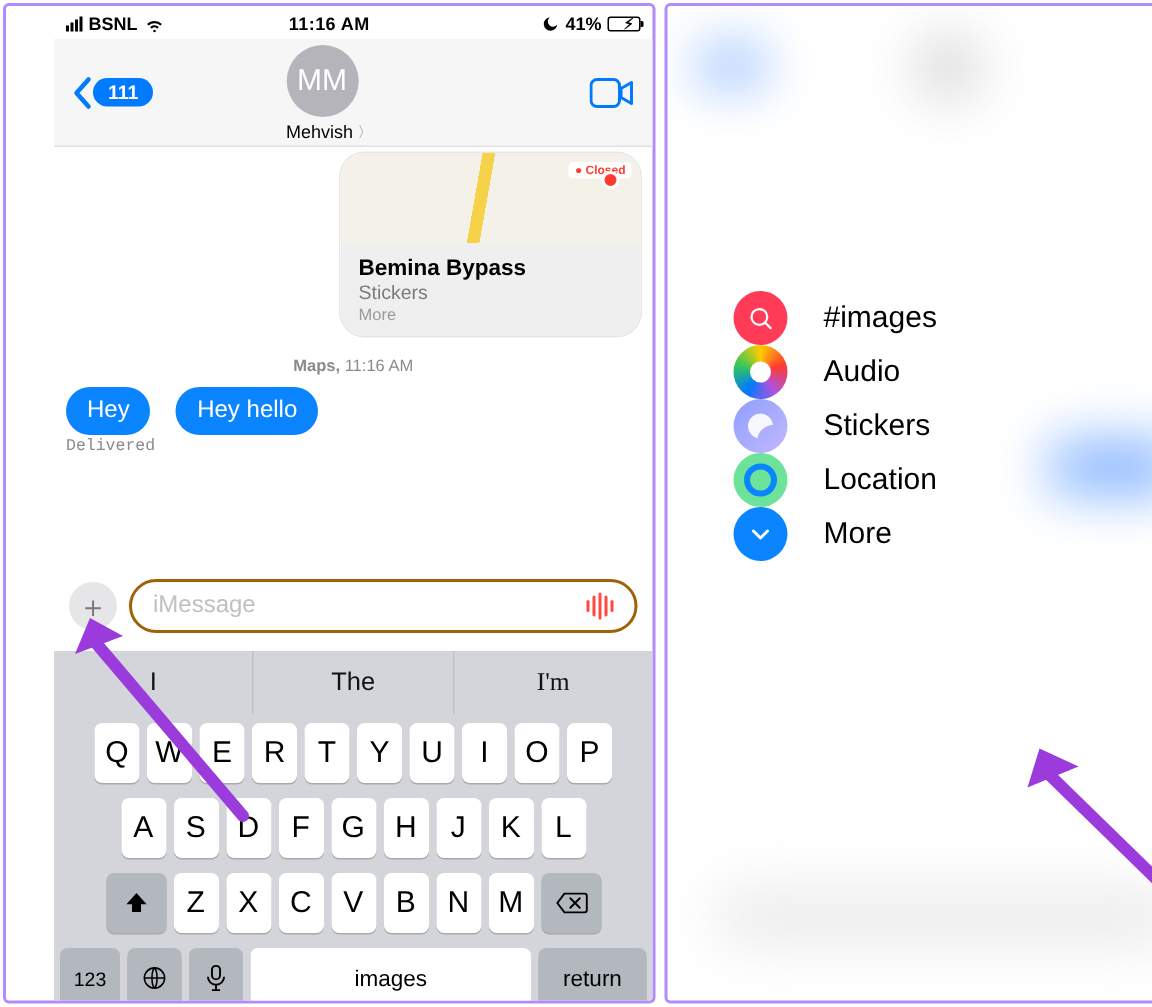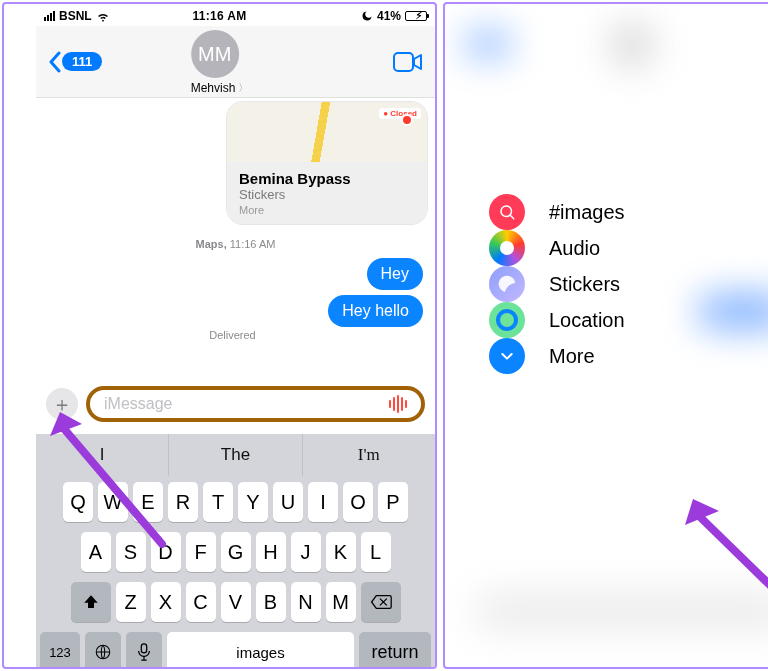--- a/index.html
+++ b/index.html
@@ -45,44 +45,44 @@
 .map-pin { position:absolute; right:14px; top:12px; width:12px;height:12px; background:#ff3b30;border-radius:50%; border:2px solid #fff;}
 .map-closed { position:absolute; right:6px; top:6px; background:#fff; color:#ff3b30; font-size:8px; font-weight:600; padding:1px 4px; border-radius:3px;}
 .loc-body { background:#efefef; padding:8px 12px;}
 .loc-title { font-weight:600; font-size:15px; color:#000;}
 .loc-sub { font-size:13px; color:#7a7a7a;}
 .loc-app { font-size:11px; color:#9a9a9a; margin-top:2px;}
 .apple-logo { font-size:10px; font-family: -apple-system; }
 
 .time-divider { text-align:center; font-size:11px; color:#8a8a8e; margin:14px 0 8px;}
 .time-divider .day { font-weight:600;}
-.msgs { display:flex; flex-direction:column; align-items:flex-end; gap:5px; padding-right:4px;}
+.msgs { display:flex; flex-direction:row; align-items:flex-end; gap:17px; padding-right:4px;}
 .msg { background:#0b84ff; color:#fff; font-size:16px; padding:7px 14px; border-radius:18px; position:relative;}
-.delivered { font-size:11px; color:#8a8a8e; text-align:center; margin-top:2px; padding-right:6px;}
+.delivered { font-size:11px; color:#8a8a8e; text-align:left; margin-top:2px; padding-right:6px;font-family:Liberation Mono, monospace;}
 
 .input-row { display:flex; align-items:center; gap:8px; padding:8px 10px 12px; }
 .plus-btn { width:32px; height:32px; border-radius:50%; background:#e6e6e8; display:flex; align-items:center; justify-content:center; color:#7a7a7e; font-size:20px; font-weight:300;}
-.msg-input-wrap { flex:1; height:36px; border:4px solid #a16207; border-radius:18px; display:flex; align-items:center; padding:0 10px 0 14px; justify-content:space-between;}
+.msg-input-wrap { flex:1; height:36px; border:2px solid #a16207; border-radius:18px; display:flex; align-items:center; padding:0 10px 0 14px; justify-content:space-between;}
 .msg-input { color:#c0c0c4; font-size:16px;}
 .wave-ico { color:#ff4a3d; }
 
 .suggest-bar { height:42px; background:#d3d5db; display:flex; }
 .suggest-bar .sugg { flex:1; display:flex; align-items:center; justify-content:center; font-size:17px; color:#111; border-right:1px solid #bfc1c7;}
 .suggest-bar .sugg:last-child { border-right:none;font-family:Liberation Serif, serif;}
 
 .kbd { background:#d3d5db; padding:6px 4px 4px; }
 .krow { display:flex; justify-content:center; gap:5px; margin-bottom:10px;}
 .key { background:#fff; border-radius:5px; min-width:30px; height:40px; display:flex; align-items:center; justify-content:center; font-size:20px; box-shadow:0 1px 0 #a8aaae;}
 .key.special { background:#b3b7be; color:#000; }
 .key.wide { min-width:40px;}
 .bottomrow { display:flex; gap:5px; }
 .bottomrow .k123 { width:40px; font-size:13px; }
 .bottomrow .globe, .bottomrow .mic { width:36px; }
 .bottomrow .space { flex:1; font-size:15px; }
-.bottomrow .ret { width:72px; font-size:18px; }
+.bottomrow .ret { width:72px; font-size:15px; }
 
 
 .arrow1, .arrow2 { position:absolute; pointer-events:none; }
 .arrow1 { left:38px; top:400px; width:140px; height:150px; }
 .arrow2 { position:absolute; left:230px; top:485px; width:150px; height:150px; }
 
 
 
 .blur-bg { position:absolute; inset:0; filter: blur(18px); opacity:0.55; }
 .blur-bg .fakebubble { position:absolute; right:30px; top:290px; width:90px;height:35px; background:#1a72ff; border-radius:16px;}

